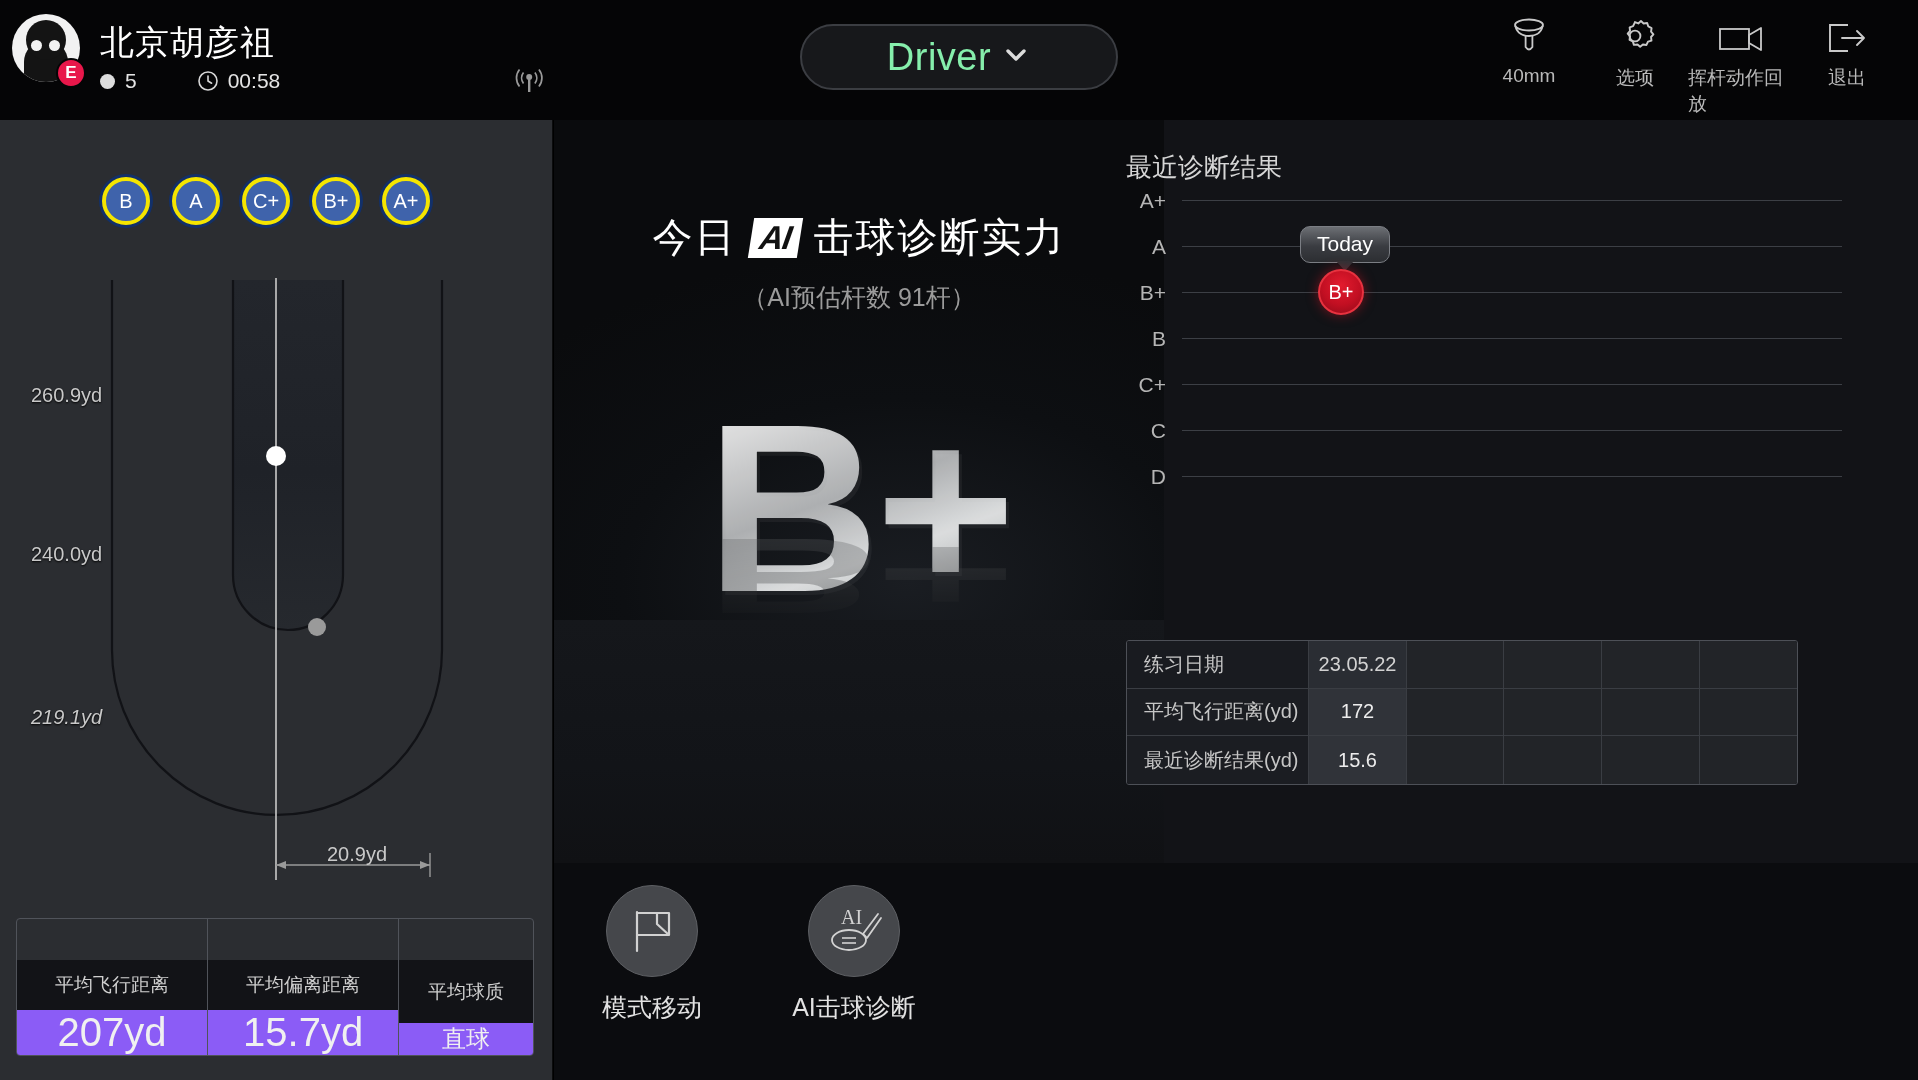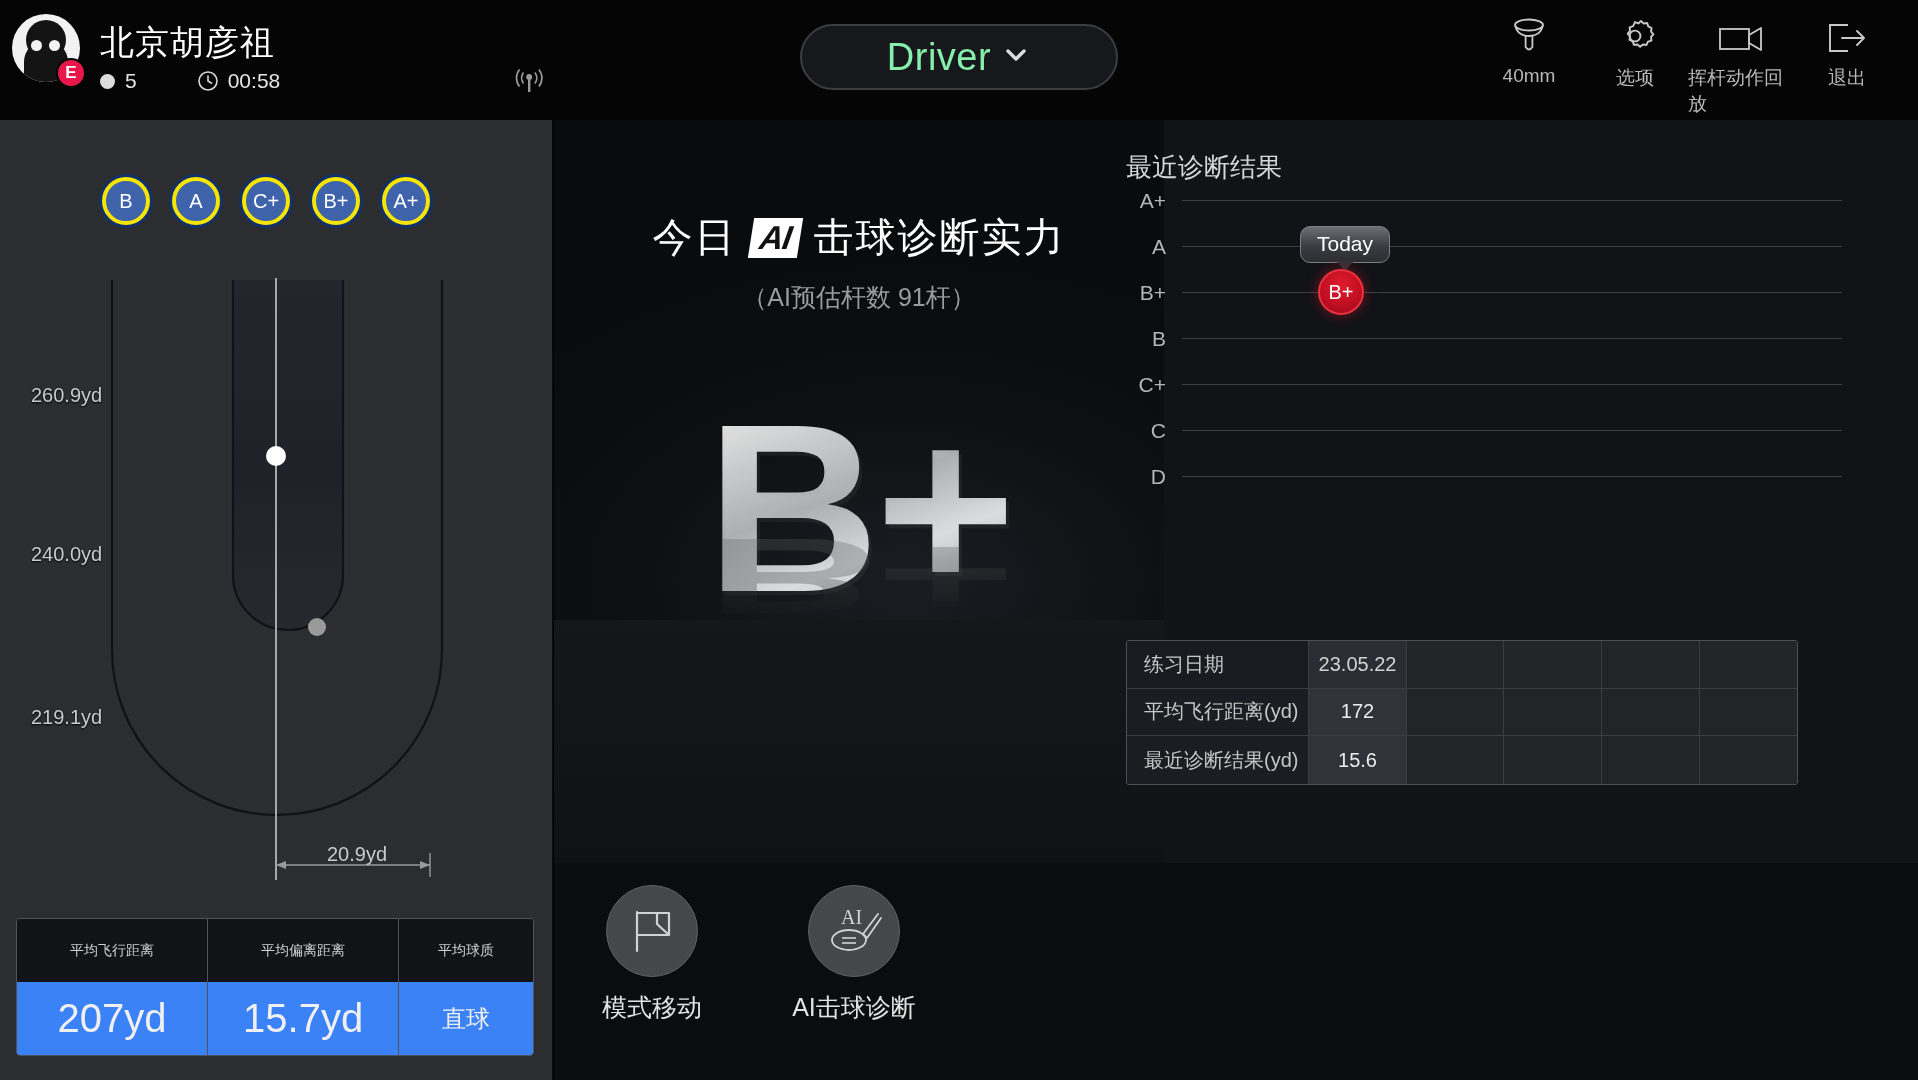--- a/index.html
+++ b/index.html
@@ -74,36 +74,36 @@
     display:flex;align-items:center;justify-content:center;
     color:#fff; font-size:20px; cursor:pointer;
   }
   #traj{ position:absolute; left:0; top:0; width:553px; height:760px; }
   .dist-label{
     position:absolute; font-size:20px; color:#c9c9c9;
     text-shadow:0 1px 2px #000;
   }
   #dlab1{ left:31px; top:264px; }
   #dlab2{ left:31px; top:423px; }
-  #dlab3{ left:31px; top:586px; }
+  #dlab3{ left:31px; top:586px;font-style:italic; }
   #dev-label{ position:absolute; left:327px; top:723px; font-size:20px; color:#c9c9c9; }
 
   #stats-table{
     position:absolute; left:16px; bottom:24px; width:518px; height:138px;
     border:1px solid #50535a; border-radius:4px; overflow:hidden; display:flex;
   }
   .scol{ flex:1; display:flex; flex-direction:column; border-right:1px solid #50535a; }
   .scol:last-child{ border-right:none; }
   .scol.wide{ flex:1.42; }
   .shead{
     height:63px; background:#121317; display:flex;align-items:center;justify-content:center;
-    font-size:14px; color:#cfcfcf;
+    font-size:19px; color:#cfcfcf;margin-top:41px;
   }
   .sval{
-    flex:1; background:#3b82f6; display:flex;align-items:center;justify-content:center;
+    flex:1; background:#8b5cf6; display:flex;align-items:center;justify-content:center;
     font-size:40px; color:#f0f0f0;
   }
   .sval.small{ font-size:24px; }
 
   
   #center-panel{
     position:absolute; left:554px; top:120px; width:610px; height:743px;
     background:
       radial-gradient(ellipse 520px 330px at 58% 62%, #1a1d22 0%, #0d0f12 55%, #0a0b0d 100%),
       #0b0c0f;

